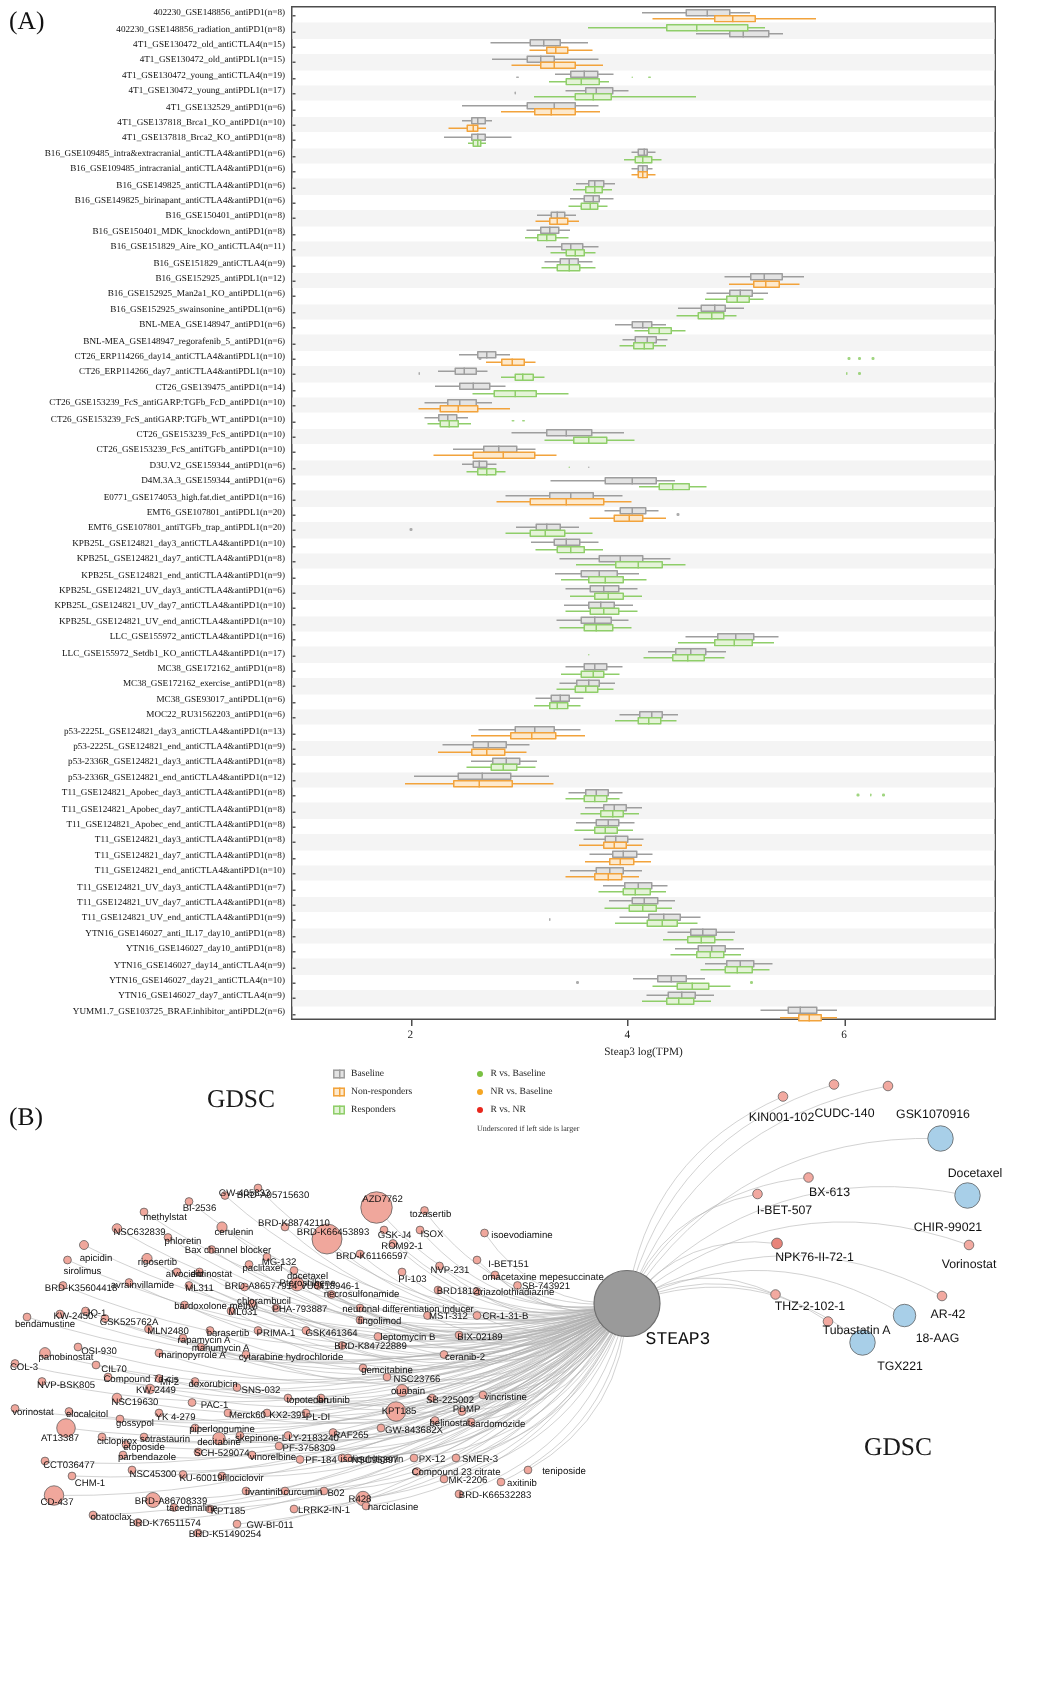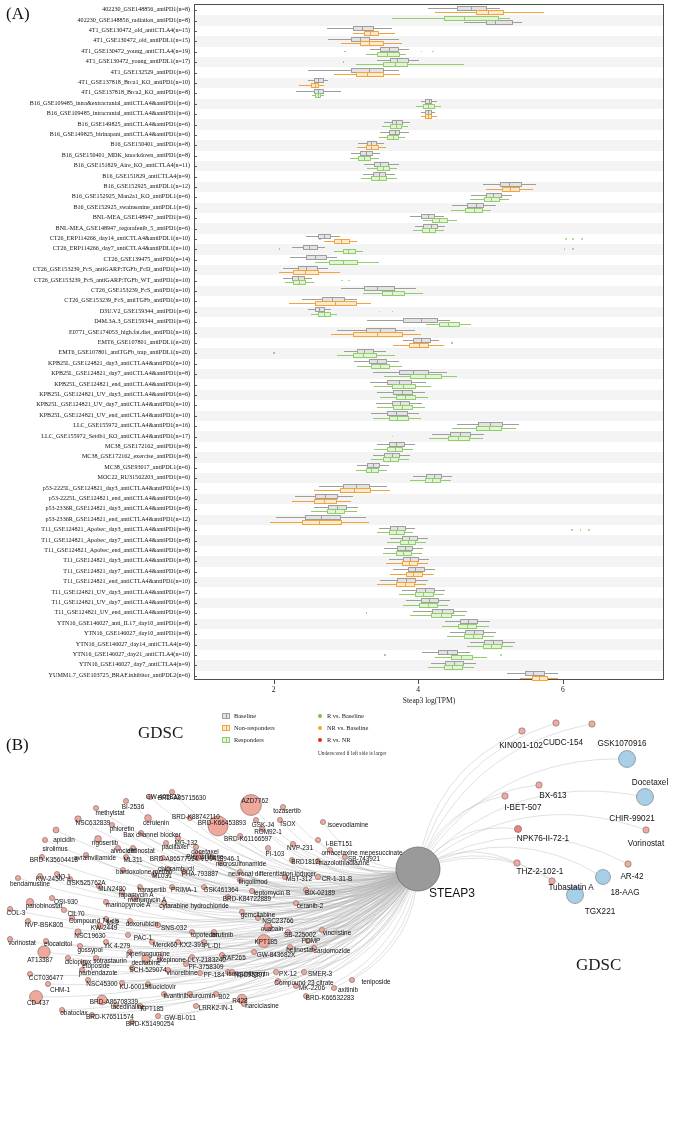--- a/index.html
+++ b/index.html
@@ -46,21 +46,21 @@
 
   
   #panelB{position:absolute;left:0;top:700px;width:692px;height:426px;}
   #gdsc-title{position:absolute;left:138px;top:23px;font-size:17px;}
   #ctrp-title{position:absolute;left:576px;top:255px;font-size:17px;}
   #net-svg{position:absolute;left:0;top:0;}
   .nodelabel{position:absolute;font-family:"Liberation Sans",sans-serif;
              font-size:6.4px;color:#111;white-space:nowrap;
              transform:translate(-50%,-50%);}
   .ctrplabel{font-size:8.2px;text-align:center;}
-  #steap3-label{position:absolute;font-family:Liberation Sans, sans-serif;
+  #steap3-label{position:absolute;font-family:Liberation Mono, monospace;
                 font-size:12px;color:#111;white-space:nowrap;
                 transform:translate(-50%,-50%);}
 </style>
 </head>
 <body>
 
 <div id="panelA">
   <div class="panel-letter" id="letterA">(A)</div>
   <div id="labels-col">
       <div class="rowlabel" style="top: 1.2px;">402230_GSE148856_antiPD1(n=8)</div>
@@ -1385,21 +1385,21 @@
       <div class="nodelabel" style="left: 240px; top: 300px;">R428</div>
       <div class="nodelabel" style="left: 128px; top: 306px;">tacedinaline</div>
       <div class="nodelabel" style="left: 152px; top: 308px;">KPT185</div>
       <div class="nodelabel" style="left: 74px; top: 312px;">obatoclax</div>
       <div class="nodelabel" style="left: 216px; top: 307px;">LRRK2-IN-1</div>
       <div class="nodelabel" style="left: 262px; top: 305px;">narciclasine</div>
       <div class="nodelabel" style="left: 110px; top: 316px;">BRD-K76511574</div>
       <div class="nodelabel" style="left: 180px; top: 317px;">GW-BI-011</div>
       <div class="nodelabel" style="left: 150px; top: 323px;">BRD-K51490254</div>
       <div class="nodelabel ctrplabel" style="left: 521px; top: 45px;">KIN001-102</div>
-      <div class="nodelabel ctrplabel" style="left: 563px; top: 42px;">CUDC-154</div>
+      <div class="nodelabel ctrplabel" style="left: 563px; top: 42px;">CUDC-140</div>
       <div class="nodelabel ctrplabel" style="left: 622px; top: 43px;">GSK1070916</div>
       <div class="nodelabel ctrplabel" style="left: 650px; top: 82px;">Docetaxel</div>
       <div class="nodelabel ctrplabel" style="left: 553px; top: 95px;">BX-613</div>
       <div class="nodelabel ctrplabel" style="left: 523px; top: 107px;">I-BET-507</div>
       <div class="nodelabel ctrplabel" style="left: 632px; top: 118px;">CHIR-99021</div>
       <div class="nodelabel ctrplabel" style="left: 543px; top: 138px;">NPK76-II-72-1</div>
       <div class="nodelabel ctrplabel" style="left: 646px; top: 143px;">Vorinostat</div>
       <div class="nodelabel ctrplabel" style="left: 540px; top: 171px;">THZ-2-102-1</div>
       <div class="nodelabel ctrplabel" style="left: 632px; top: 176px;">AR-42</div>
       <div class="nodelabel ctrplabel" style="left: 625px; top: 192px;">18-AAG</div>

